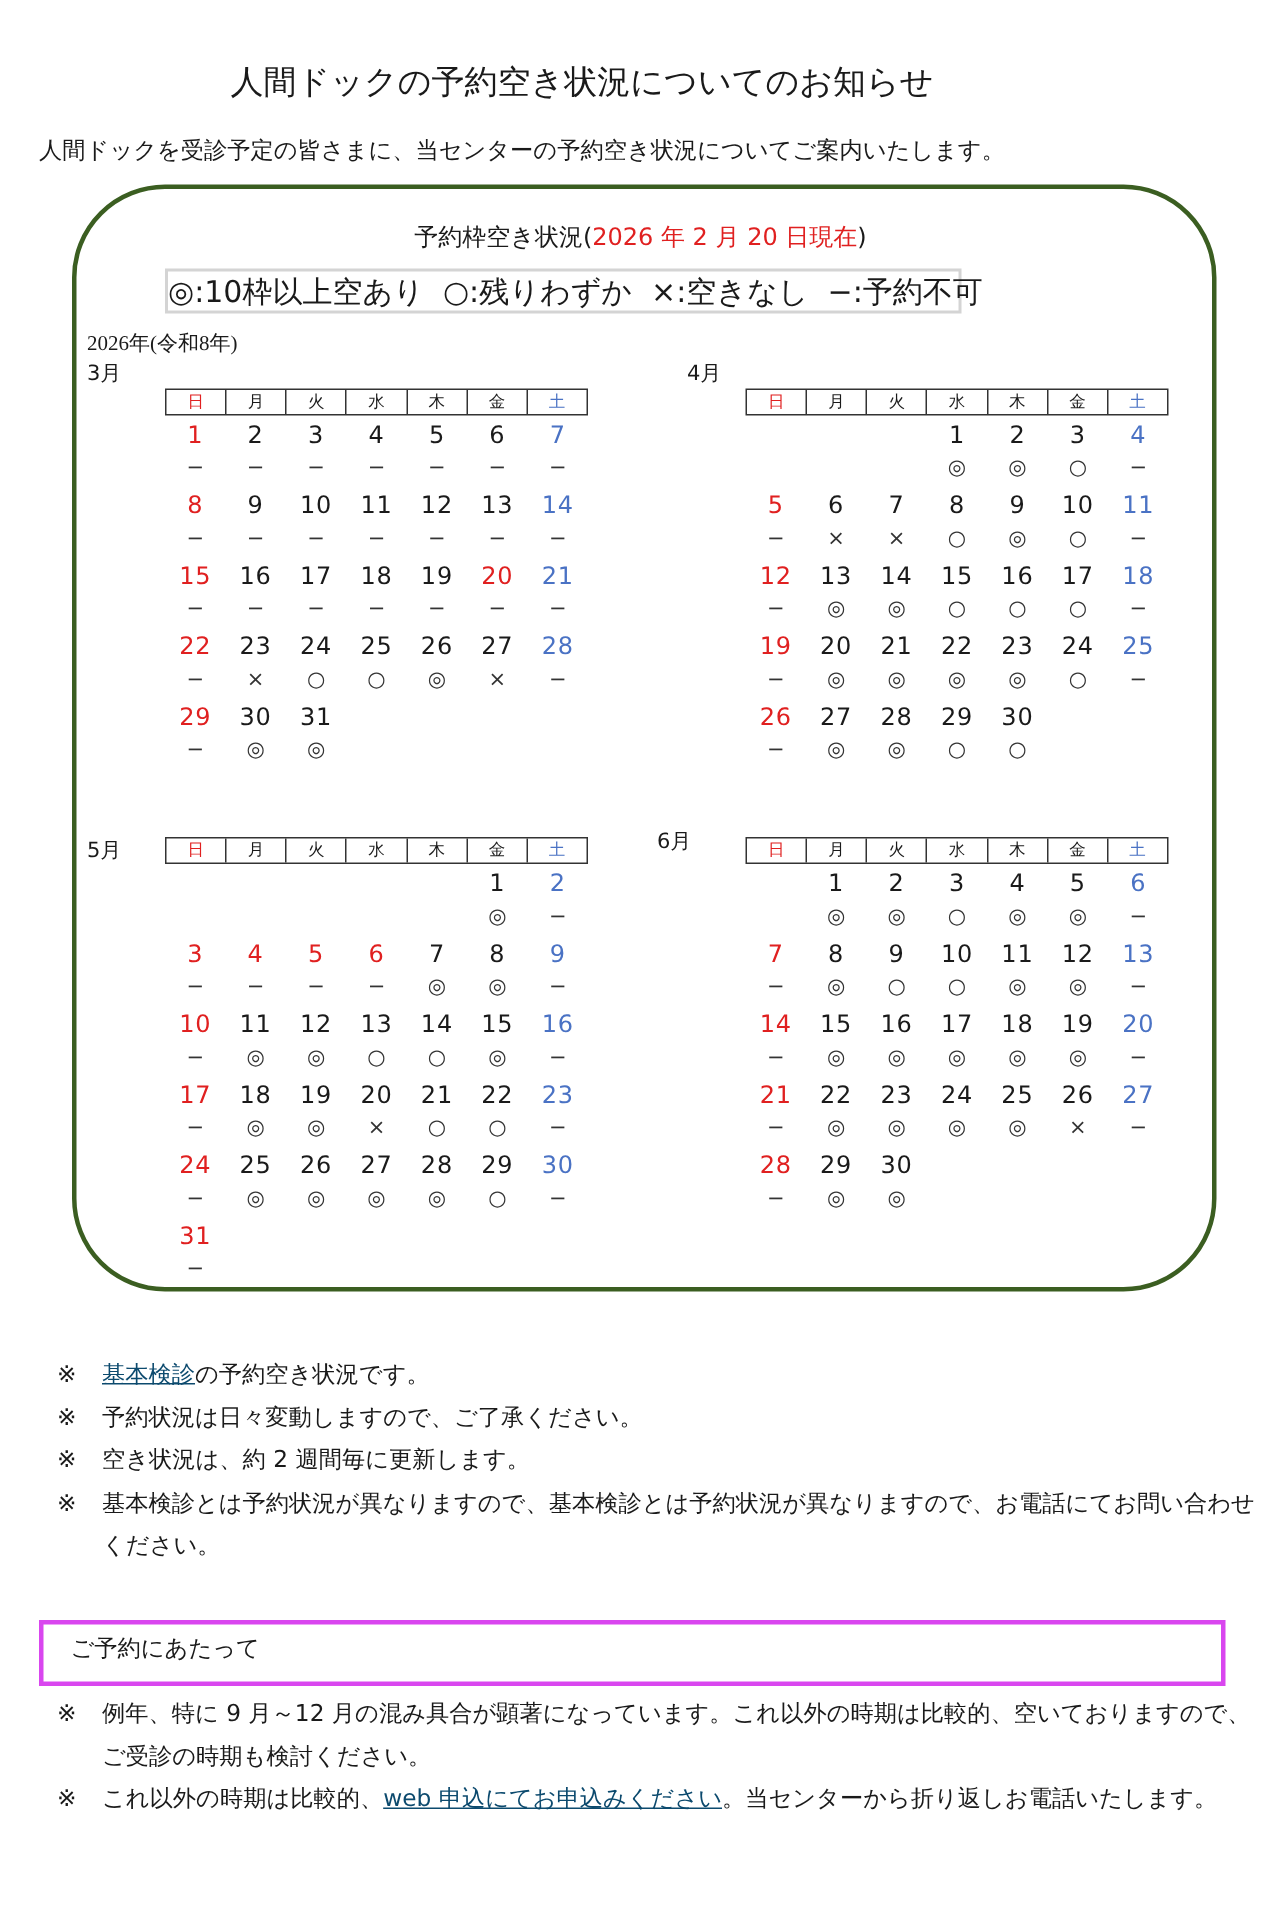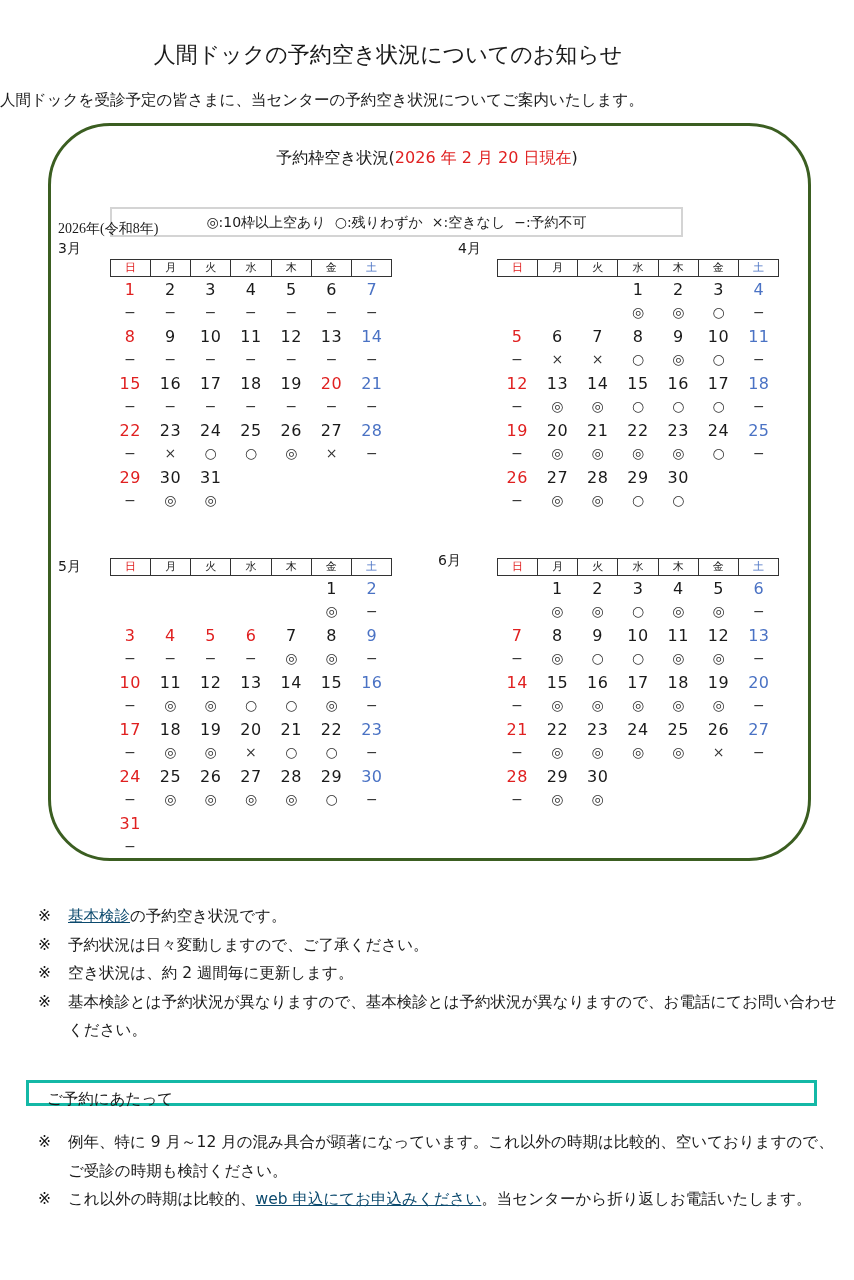--- a/index.html
+++ b/index.html
@@ -1,27 +1,27 @@
 <!DOCTYPE html>
 <html><head>
 <meta charset="utf-8">
 <style>
   * { box-sizing: border-box; margin: 0; padding: 0; }
   html, body { width: 854px; height: 1280px; background: #ffffff; overflow: hidden; }
   body { font-family: "DejaVu Sans", "Liberation Sans", sans-serif; color: #1a1a1a; position: relative; }
 
   .page-title { position: absolute; left: 0; top: 40px; width: 776px; text-align: center; font-size: 22px; letter-spacing: 0px; }
-  .page-subtitle { position: absolute; left: 0; top: 90px; width: 696px; font-size: 15.5px; }
+  .page-subtitle { position: absolute; left: 0; top: 90px; width: 696px; text-align: center; font-size: 15.5px; }
 
   .frame { position: absolute; left: 48px; top: 123px; width: 763px; height: 738px; border: 3px solid #3b5e21; border-radius: 62px; }
 
   .status-heading { position: absolute; left: 0; top: 148px; width: 854px; text-align: center; font-size: 16px; }
   .status-heading .red { color: #e02020; }
 
-  .legend-box { position: absolute; left: 110px; top: 179px; width: 573px; height: 30px; border: 2px solid #d4d4d4; text-align: center; font-size: 14px; line-height: 26px; margin-top: 28px; }
+  .legend-box { position: absolute; left: 110px; top: 179px; width: 531px; height: 30px; border: 2px solid #d4d4d4; text-align: center; font-size: 20px; line-height: 26px; }
 
   .year-label { position: absolute; left: 58px; top: 220px; font-size: 14px; font-family: Liberation Serif, serif; }
 
   .month-label { position: absolute; font-size: 14px; }
 
   .cal { position: absolute; width: 282px; }
   .cal-head { display: flex; border: 1.5px solid #333; height: 18px; }
   .cal-head div { flex: 1; text-align: center; font-size: 11px; line-height: 15px; border-left: 1.5px solid #333; }
   .cal-head div:first-child { border-left: none; }
   .cal-week { display: flex; }
@@ -31,21 +31,21 @@
   .sun { color: #e02020 !important; }
   .sat { color: #4a72c4 !important; }
   .hol { color: #e02020 !important; }
 
   .notes { position: absolute; left: 38px; top: 902px; width: 800px; font-size: 15.5px; line-height: 28.5px; }
   .note { display: flex; }
   .note .mark { width: 30px; flex: none; }
   .note .txt { flex: 1; }
   .link-red { color: #0c4a6e; text-decoration: underline; }
 
-  .section-box { position: absolute; left: 26px; top: 1080px; width: 791px; height: 26px; border: 3px solid #14b8a6; padding-left: 18px; font-size: 15.5px; line-height: 32px; }
+  .section-box { position: absolute; left: 26px; top: 1080px; width: 791px; height: 44px; border: 3px solid #d946ef; padding-left: 18px; font-size: 15.5px; line-height: 32px; }
 
   .notes2 { position: absolute; left: 38px; top: 1128px; width: 800px; font-size: 15.5px; line-height: 28.5px; }
 </style>
 </head>
 <body>
 
 <div class="page-title">人間ドックの予約空き状況についてのお知らせ</div>
 <div class="page-subtitle">人間ドックを受診予定の皆さまに、当センターの予約空き状況についてご案内いたします。</div>
 
 <div class="frame"></div>

